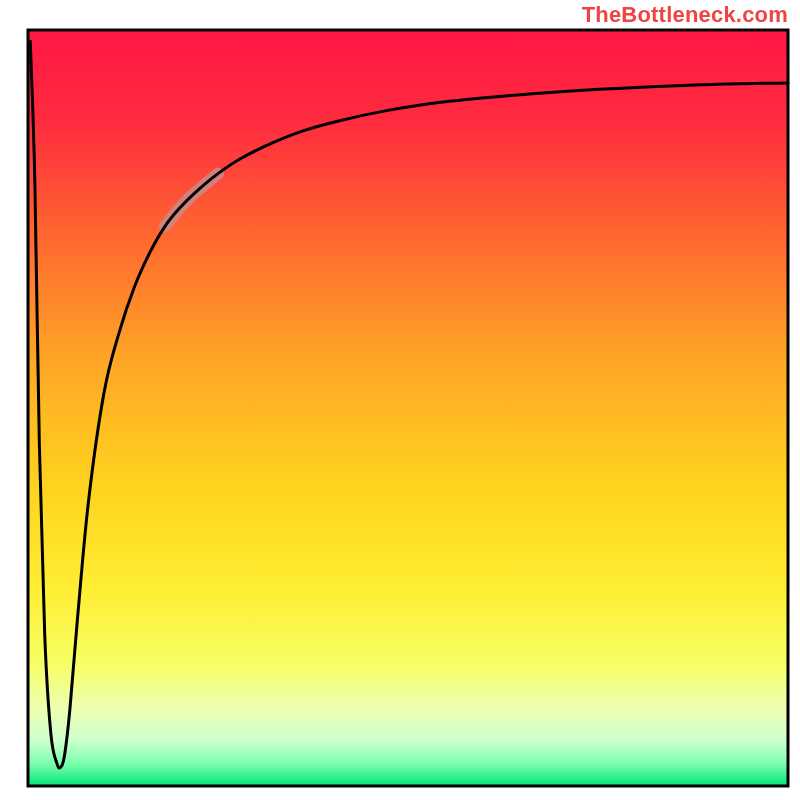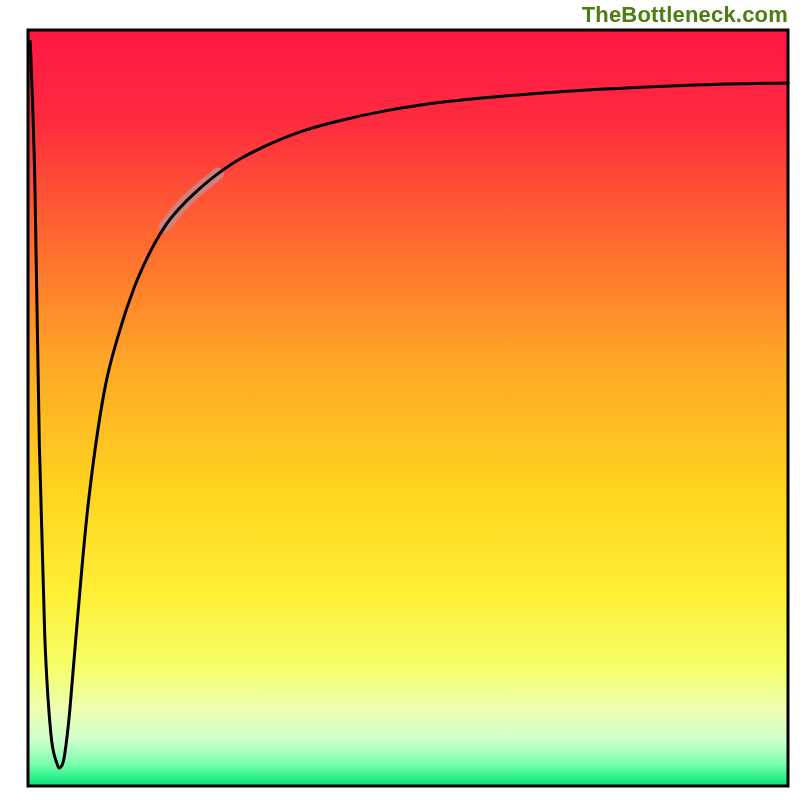--- a/index.html
+++ b/index.html
@@ -15,21 +15,21 @@
     position: relative;
     width: 800px;
     height: 800px;
   }
   .watermark {
     position: absolute;
     top: 2px;
     right: 12px;
     font-size: 22px;
     font-weight: 600;
-    color: #4d7c0f;
+    color: #ef4444;
     letter-spacing: 0.2px;
     z-index: 5;
   }
   svg {
     display: block;
   }
 </style>
 </head>
 <body>
 

